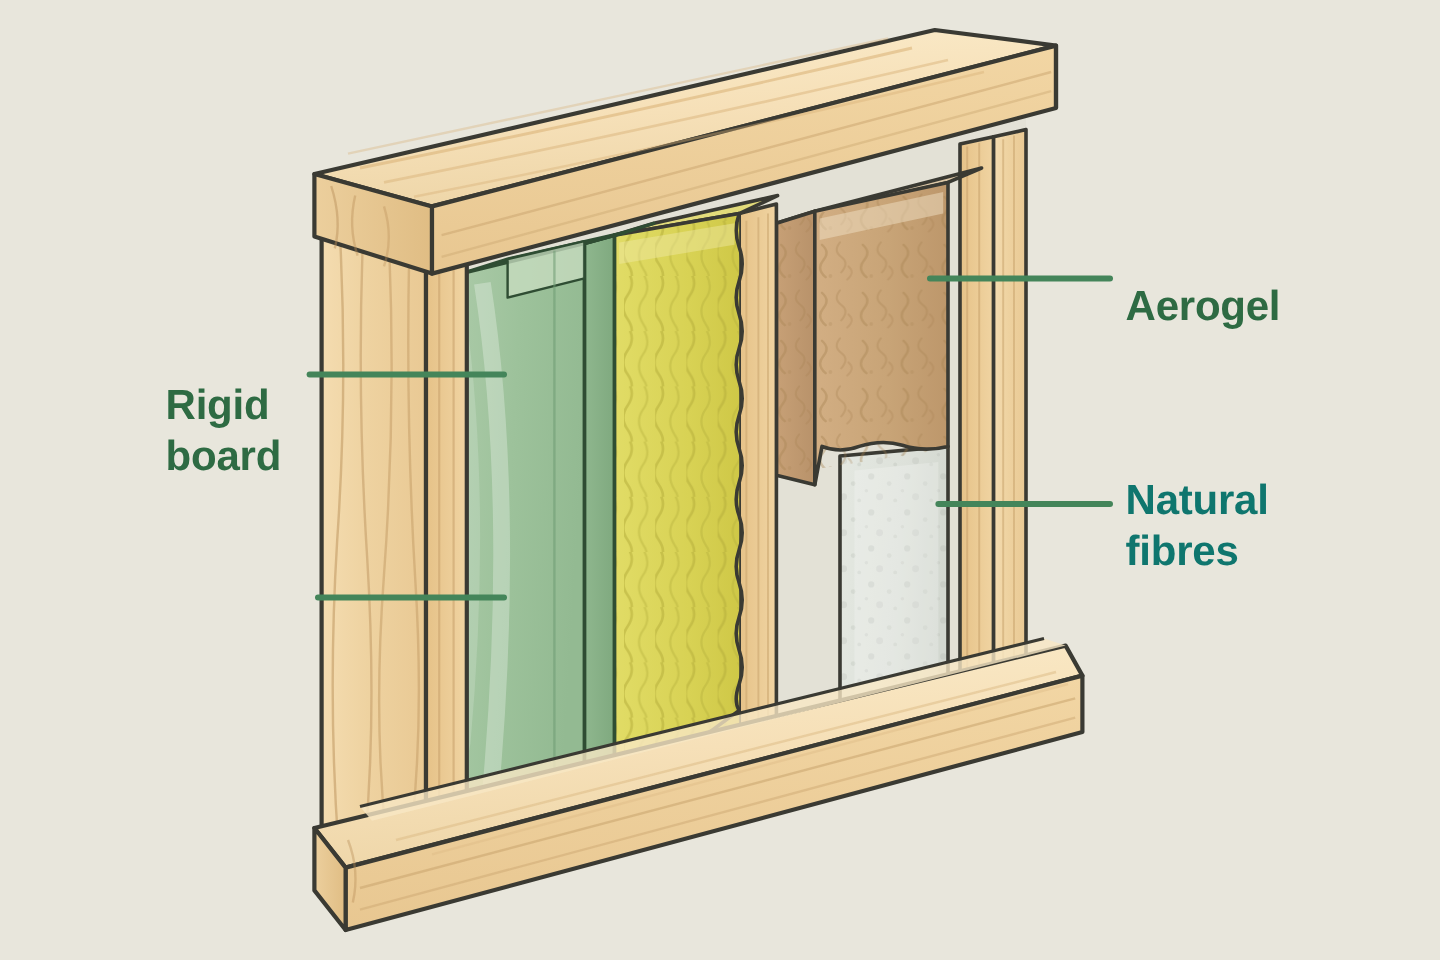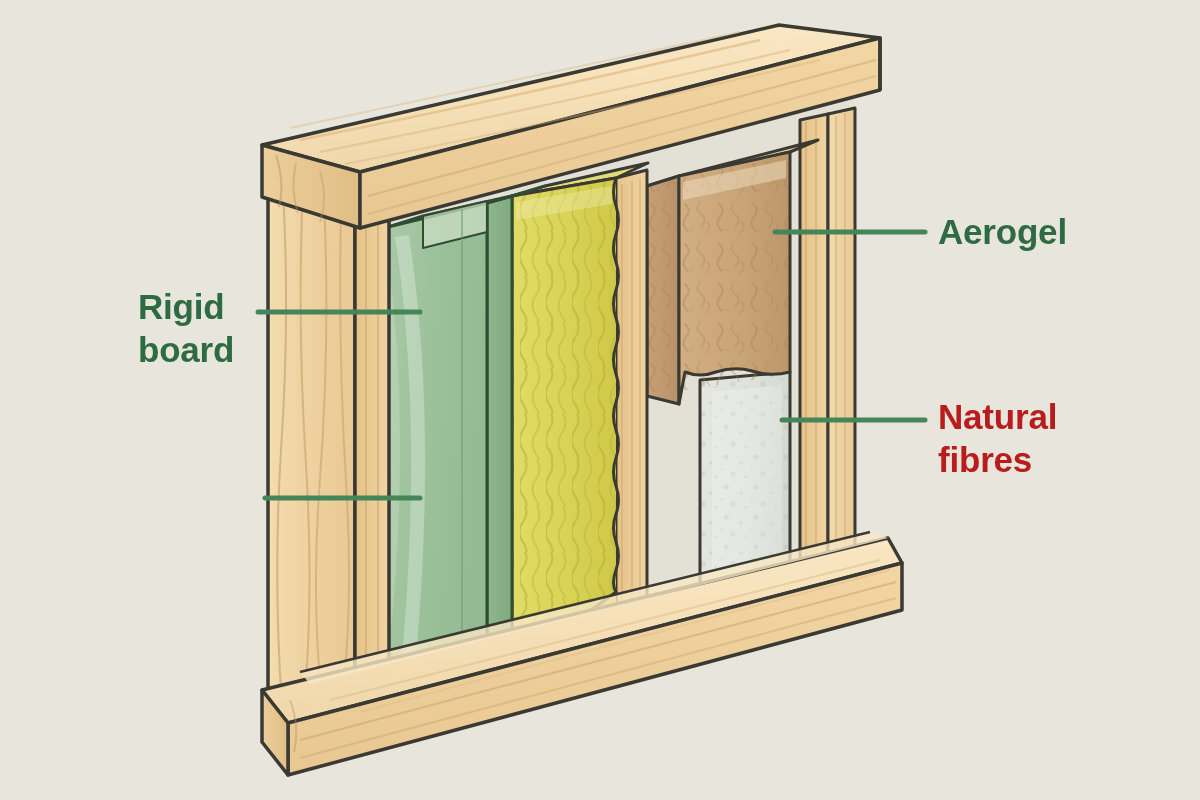--- a/index.html
+++ b/index.html
@@ -295,22 +295,22 @@
     </g>
 
     <g>
       <line x1="258" y1="312" x2="420" y2="312" stroke="#44855a" stroke-width="5" stroke-linecap="round"></line>
       <line x1="265" y1="498" x2="420" y2="498" stroke="#44855a" stroke-width="5" stroke-linecap="round"></line>
       <line x1="775" y1="232" x2="925" y2="232" stroke="#44855a" stroke-width="5" stroke-linecap="round"></line>
       <line x1="782" y1="420" x2="925" y2="420" stroke="#44855a" stroke-width="5" stroke-linecap="round"></line>
     </g>
   </svg>
 
-  <div class="label-text label-left" id="lbl-rigid-board" style="color: rgb(46, 107, 67);">Rigid
+  <div class="label-text label-left" id="lbl-rigid-board" style="color: rgb(46, 107, 67); margin-top: 31px;">Rigid
 board</div>
 
 
-  <div class="label-text label-right" id="lbl-aerogel" style="color: rgb(46, 107, 67);">Aerogel</div>
-
-  <div class="label-text label-right" id="lbl-natural-fibres" style="color: #b91c1c;">Natural
+  <div class="label-text label-right" id="lbl-aerogel" style="color: rgb(46, 107, 67); margin-top: 24px;">Aerogel</div>
+
+  <div class="label-text label-right" id="lbl-natural-fibres" style="color: #0f766e;">Natural
 fibres</div>
 
 </div>
 
 </body></html>

